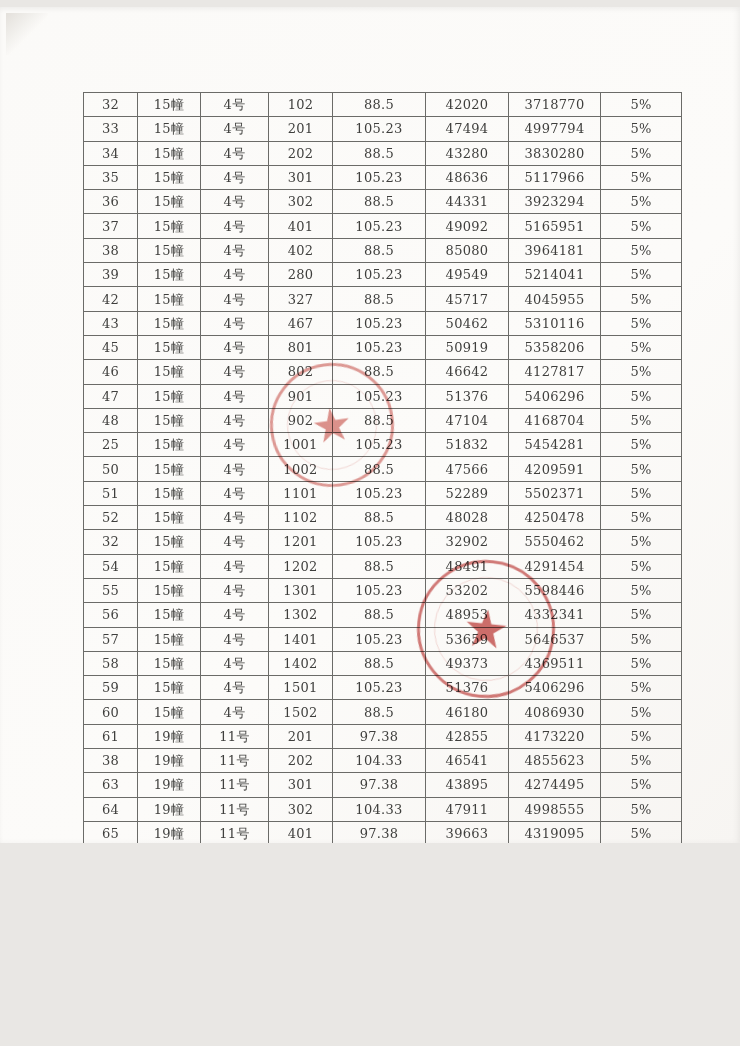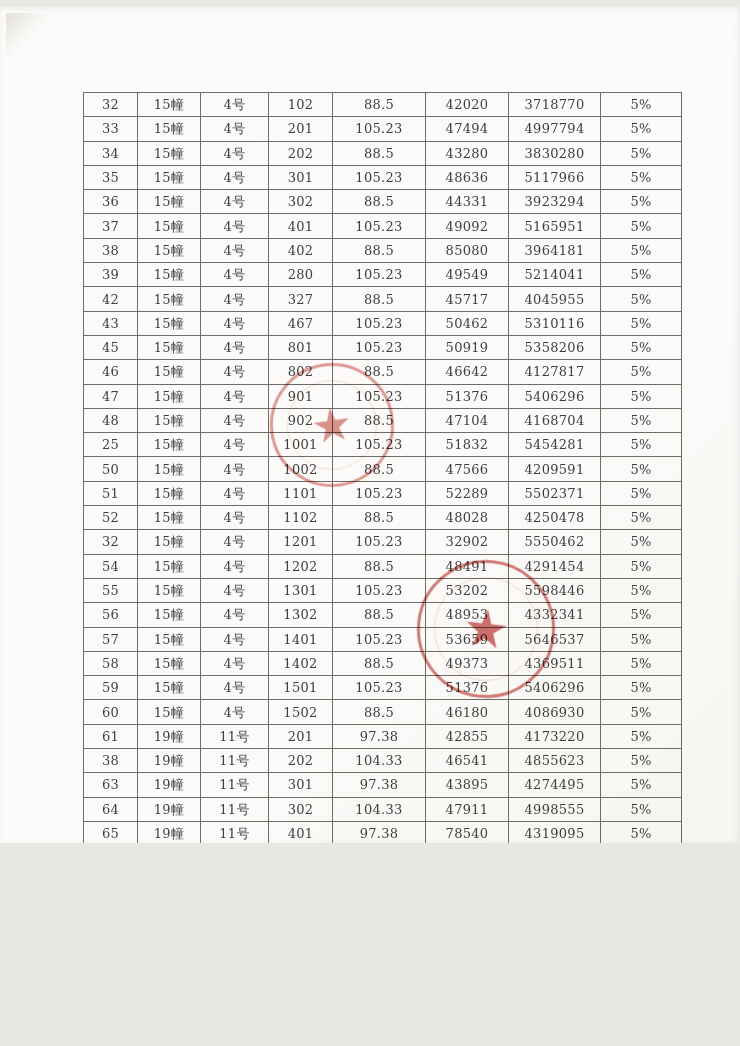--- a/index.html
+++ b/index.html
@@ -396,21 +396,21 @@
       <td>47911</td>
       <td>4998555</td>
       <td>5%</td>
     </tr>
         <tr>
       <td>65</td>
       <td>19幢</td>
       <td>11号</td>
       <td>401</td>
       <td>97.38</td>
-      <td>78540</td>
+      <td>39663</td>
       <td>4319095</td>
       <td>5%</td>
     </tr>
       </tbody>
   </table>
 
   <div class="stamp stamp-1">
     <div class="stamp-inner-ring"></div>
     <span class="stamp-star">★</span>
   </div>

